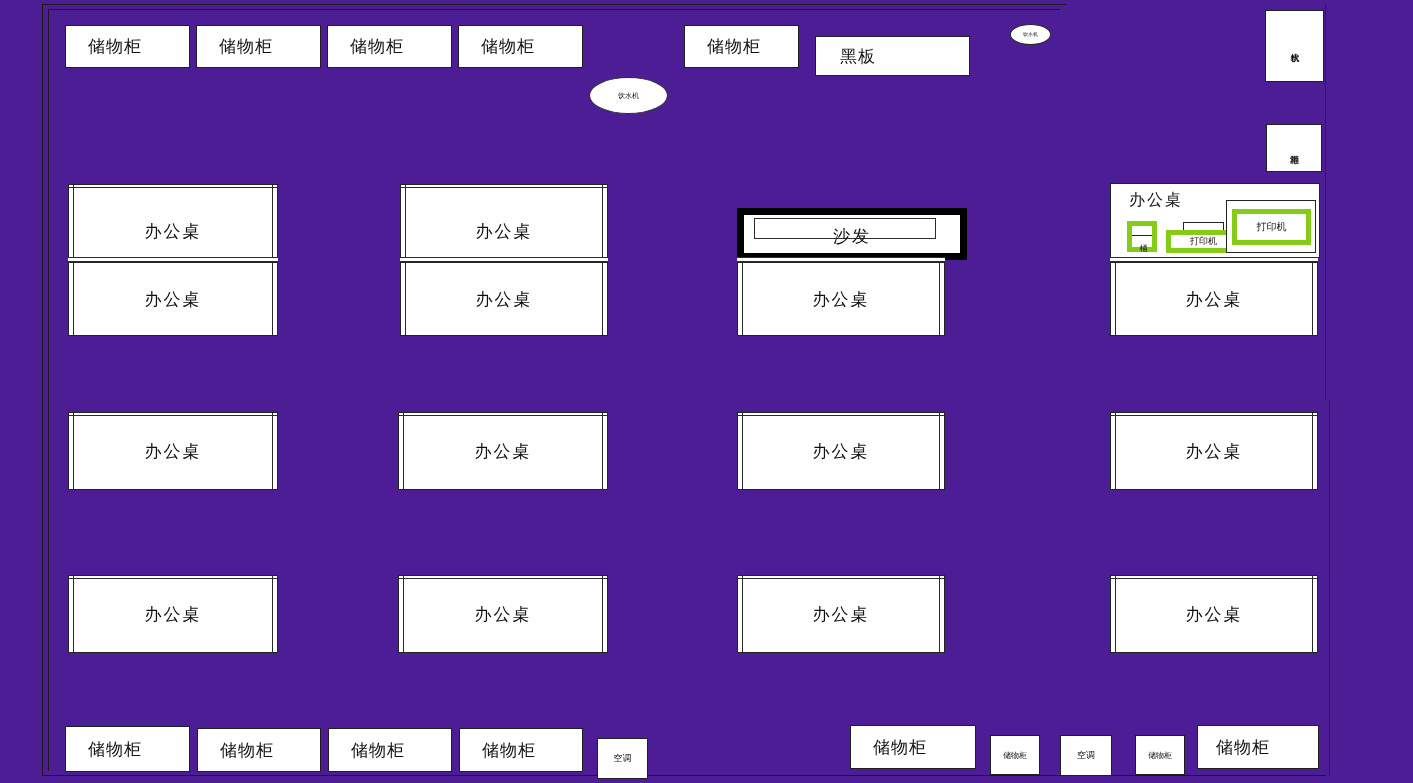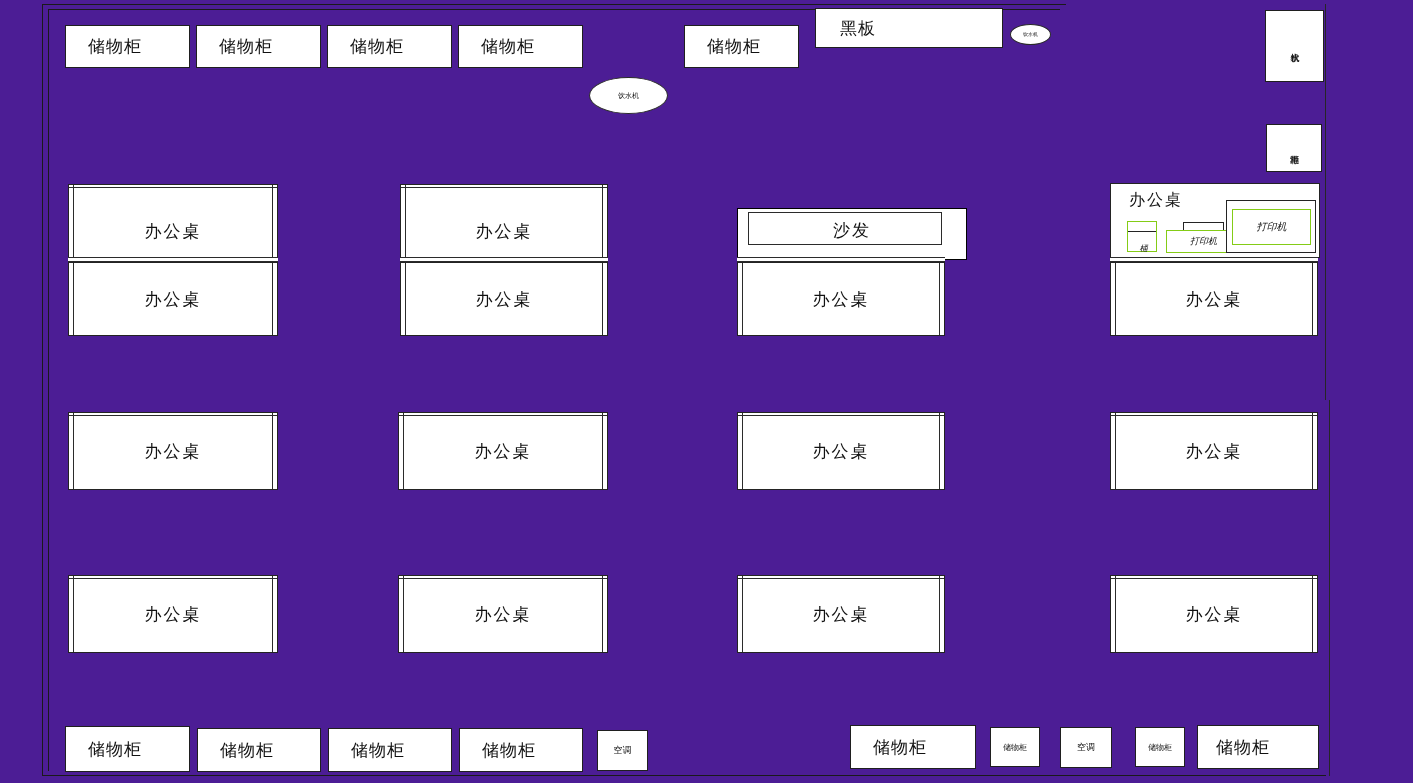--- a/index.html
+++ b/index.html
@@ -22,21 +22,21 @@
 
   
   .fx{
     position:absolute;
     box-sizing:border-box;
     border:1px solid #1f1f1f;
     background:#ffffff;
     display:flex;
     align-items:center;
   }
-  .fx.center{justify-content:center;}
+  .fx.center{justify-content:center;margin-top:8px;}
   .fx .lbl{
     font-family:"DejaVu Serif","Liberation Serif",serif;
     color:#111;
     white-space:nowrap;
     letter-spacing:1px;
   }
 
   
   .cab .lbl{font-size:17px;padding-left:22px;}
   .cab-sm .lbl{font-size:9px;letter-spacing:0;}
@@ -85,21 +85,21 @@
     height:5px;
     background:#fff;
   }
   .divider-seg{
     position:absolute;height:0;border-top:1px solid #2b2b2b;
   }
 
   
   .sofa{
     position:absolute;box-sizing:border-box;
-    border:1px solid #000000;background:#fff;
+    border:7px solid #000000;background:#fff;
   }
   .sofa .inner{
     position:absolute;left:10px;right:24px;top:3px;bottom:14px;
     box-sizing:border-box;border:1px solid #2b2b2b;background:#fff;
   }
   .sofa .slbl{
     position:absolute;left:0;right:0;top:10px;text-align:center;
     font-family:"DejaVu Serif","Liberation Serif",serif;
     font-size:17px;letter-spacing:2px;color:#111;
   }
@@ -130,22 +130,22 @@
     position:absolute;box-sizing:border-box;
     border:1px solid #232323;background:#fff;
   }
   .station .stitle{
     position:absolute;left:18px;top:6px;
     font-family:"DejaVu Serif","Liberation Serif",serif;
     font-size:16px;letter-spacing:2px;color:#111;
   }
   .sub{
     position:absolute;box-sizing:border-box;
-    border:1px solid #84cc16;background:#fff;
-    display:flex;align-items:center;justify-content:center;font-style:italic;
+    border:5px solid #84cc16;background:#fff;
+    display:flex;align-items:center;justify-content:center;
   }
   .sub .lbl{font-family:"DejaVu Serif","Liberation Serif",serif;font-size:9px;color:#111;}
   .sub.bin .lbl{writing-mode:vertical-rl;font-size:8px;}
   .sub.prn2 .lbl{font-size:10px;}
   .bin-lid{position:absolute;left:0;right:0;top:9px;height:0;border-top:1px solid #242424;}
   .prn-lid{
     position:absolute;box-sizing:border-box;
     border:1px solid #242424;border-bottom:none;background:#fff;
   }
   .prn-frame{
@@ -175,21 +175,21 @@
   <div class="fx cab" style="left:327px;top:25px;width:125px;height:43px;">
     <span class="lbl">储物柜</span>
   </div>
   <div class="fx cab" style="left:458px;top:25px;width:125px;height:43px;">
     <span class="lbl">储物柜</span>
   </div>
   <div class="fx cab" style="left:684px;top:25px;width:115px;height:43px;">
     <span class="lbl">储物柜</span>
   </div>
 
-  <div class="fx board" style="left:815px;top:8px;width:188px;height:40px;">
+  <div class="fx board" style="left:815px;top:36px;width:155px;height:40px;">
     <span class="lbl">黑板</span>
   </div>
 
   <div class="ell" style="left:589px;top:77px;width:79px;height:37px;">
     <span class="lbl">饮水机</span>
   </div>
   <div class="ell tiny" style="left:1010px;top:24px;width:41px;height:21px;">
     <span class="lbl">饮水机</span>
   </div>
 

